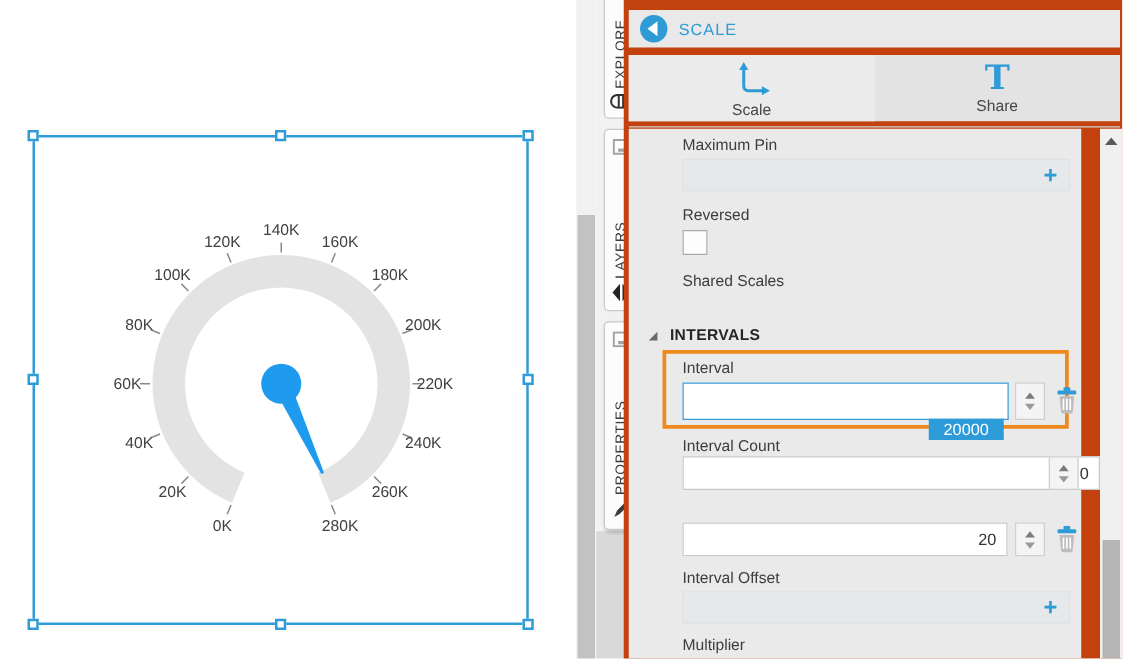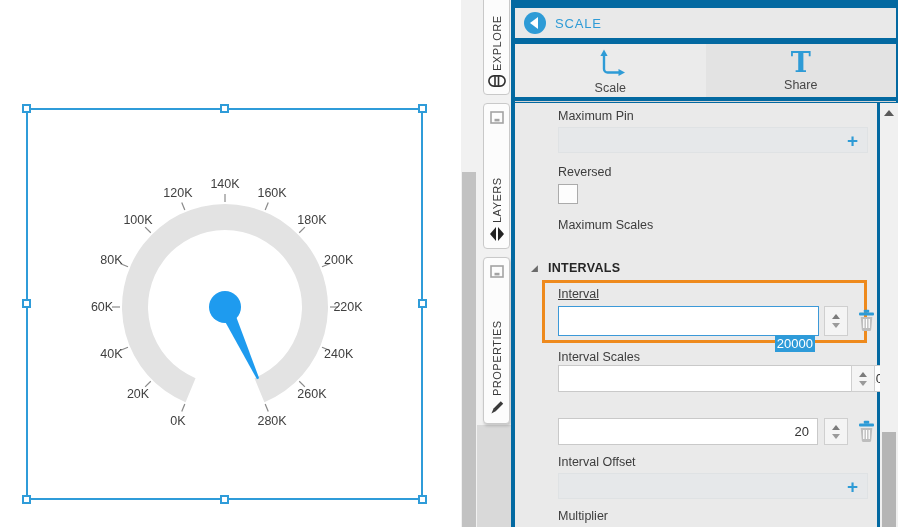--- a/index.html
+++ b/index.html
@@ -25,21 +25,21 @@
   .vtab { position:absolute; left:6px; width:27px; background:#fcfcfc; border:1px solid #c9c9c9;
           border-radius:4px; display:flex; flex-direction:column; align-items:center; padding:7px 0; }
   .vtab-explore { top:-8px; height:103px; }
   .vtab-layers { top:103px; height:146px; }
   .vtab-properties { top:257px; height:167px; box-shadow:1px 2px 3px rgba(0,0,0,0.18); }
   .vlabel { writing-mode:vertical-rl; transform:rotate(180deg); font-size:11px; color:#3a3a3a;
             letter-spacing:0.5px; flex:1; display:flex; align-items:center; margin:4px 0; }
   .vtab svg, .vtab .winicon { flex:0 0 auto; }
 
   
-  .panel { position:absolute; left:511px; top:0; right:0; height:527px; background:#0369a1;text-align:right; }
+  .panel { position:absolute; left:499px; top:0; right:0; height:527px; background:#c2410c; }
   .p-header { position:absolute; left:4px; right:2px; top:8px; height:30px; background:#e9e9e9;
               display:flex; align-items:center; padding-left:9px; gap:9px; }
   .back { width:22px; height:22px; border-radius:50%; background:#2e9bd6; position:relative; flex:0 0 auto; }
   .back::after { content:""; position:absolute; left:6px; top:5px;
                  border-top:6px solid transparent; border-bottom:6px solid transparent; border-right:8px solid #fff; }
   .p-title { color:#2e9bd6; font-size:13px; letter-spacing:0.8px; }
 
   .p-tabs { position:absolute; left:4px; right:2px; top:44px; height:53px; display:flex; background:#e3e3e3; }
   .p-tab { flex:1; display:flex; flex-direction:column; align-items:center; justify-content:center; gap:2px; }
   .p-tab.sel { background:#ebebeb; }
@@ -53,26 +53,26 @@
   .plus-bar { position:absolute; left:43px; width:310px; height:26px; background:#e6e8ea; border:1px solid #dfe2e4;
               display:flex; align-items:center; justify-content:flex-end; padding-right:9px; }
   .plus { color:#2e9bd6; font-size:19px; font-weight:bold; line-height:1; }
   .checkbox { position:absolute; left:43px; top:81px; width:20px; height:20px; background:#fdfdfd; border:1px solid #ababab; }
   .link { position:absolute; left:43px; top:135px; color:#2e9bd6; font-size:12.5px; }
   .sec-hdr { position:absolute; left:16px; top:158px; display:flex; gap:10px; align-items:center; }
   .exp-icon { font-size:9px; color:#6a6a6a; line-height:1; }
   .sec-label { font-size:12.5px; font-weight:bold; color:#262626; letter-spacing:0.3px; }
 
   .hl-box { position:absolute; left:27px; top:177px; width:325px; height:63px; border:3px solid #ee8a1d; }
-  .hl-box .lbl { left:13px; top:4px;text-decoration:underline; }
+  .hl-box .lbl { left:13px; top:4px; }
 
   .val-input { position:absolute; background:#fff; border:1px solid #c9c9c9; display:flex;
                align-items:center; justify-content:flex-end; font-size:13px; color:#333; }
   .iv-input { left:13px; top:23px; width:261px; height:30px; border:1px solid #3c99d8; }
-  .selval { background:#2e9bd9; color:#fff; padding:1px 2px; margin-right:3px;margin-top:44px; }
+  .selval { background:#2e9bd9; color:#fff; padding:1px 12px; margin-right:3px;margin-top:44px; }
   .plainval { padding-right:8px; }
 
   .spinner { position:absolute; width:24px; background:#f4f4f4; border:1px solid #cfcfcf;
              display:flex; flex-direction:column; align-items:center; justify-content:center; gap:4px; }
   .tri-up { width:0; height:0; border-left:4.5px solid transparent; border-right:4.5px solid transparent; border-bottom:5.5px solid #7b7b7b; }
   .tri-down { width:0; height:0; border-left:4.5px solid transparent; border-right:4.5px solid transparent; border-top:5.5px solid #9a9a9a; }
   .iv-spin { left:279px; top:23px; height:30px; }
   .trash { position:absolute; width:20px; height:22px; background:none; border:none; }
   .iv-trash { left:311px; top:26px; }
 
@@ -208,21 +208,21 @@
     <div class="p-content">
 
       <span class="lbl" style="top:6px">Maximum Pin</span>
       <div class="plus-bar" style="top:24px">
         <span class="plus">+</span>
       </div>
 
       <span class="lbl" style="top:62px">Reversed</span>
       <div class="checkbox"></div>
 
-      <span class="lbl" style="top:115px">Maximum Scales</span>
+      <span class="lbl" style="top:115px">Shared Scales</span>
 
       <div class="sec-hdr">
         <span class="exp-icon">◢</span>
         <span class="sec-label">INTERVALS</span>
       </div>
 
       <div class="hl-box">
         <span class="lbl">Interval</span>
         <div class="val-input iv-input">
           <span class="selval">20000</span>
@@ -238,21 +238,21 @@
             <path d="M3.2 8 h11.6 l-1.1 12.4 a1.7 1.7 0 0 1 -1.7 1.5 H6 a1.7 1.7 0 0 1 -1.7 -1.5 Z" fill="#bdbdbd"></path>
             <g stroke="#fff" stroke-width="1.3">
               <line x1="6.3" y1="10" x2="6.3" y2="19"></line>
                 <line x1="9" y1="10" x2="9" y2="19"></line>
                 <line x1="11.7" y1="10" x2="11.7" y2="19"></line>
             </g>
           </svg>
         </div>
       </div>
 
-      <span class="lbl" style="top:247px">Interval Scales</span>
+      <span class="lbl" style="top:247px">Interval Count</span>
       <div class="val-input cnt-input">
         <span class="plainval">10</span>
       </div>
       <div class="spinner cnt-spin">
         <div class="tri-up"></div>
         <div class="tri-down"></div>
       </div>
 
       <div class="val-input min-input">
         <span class="plainval">20</span>

